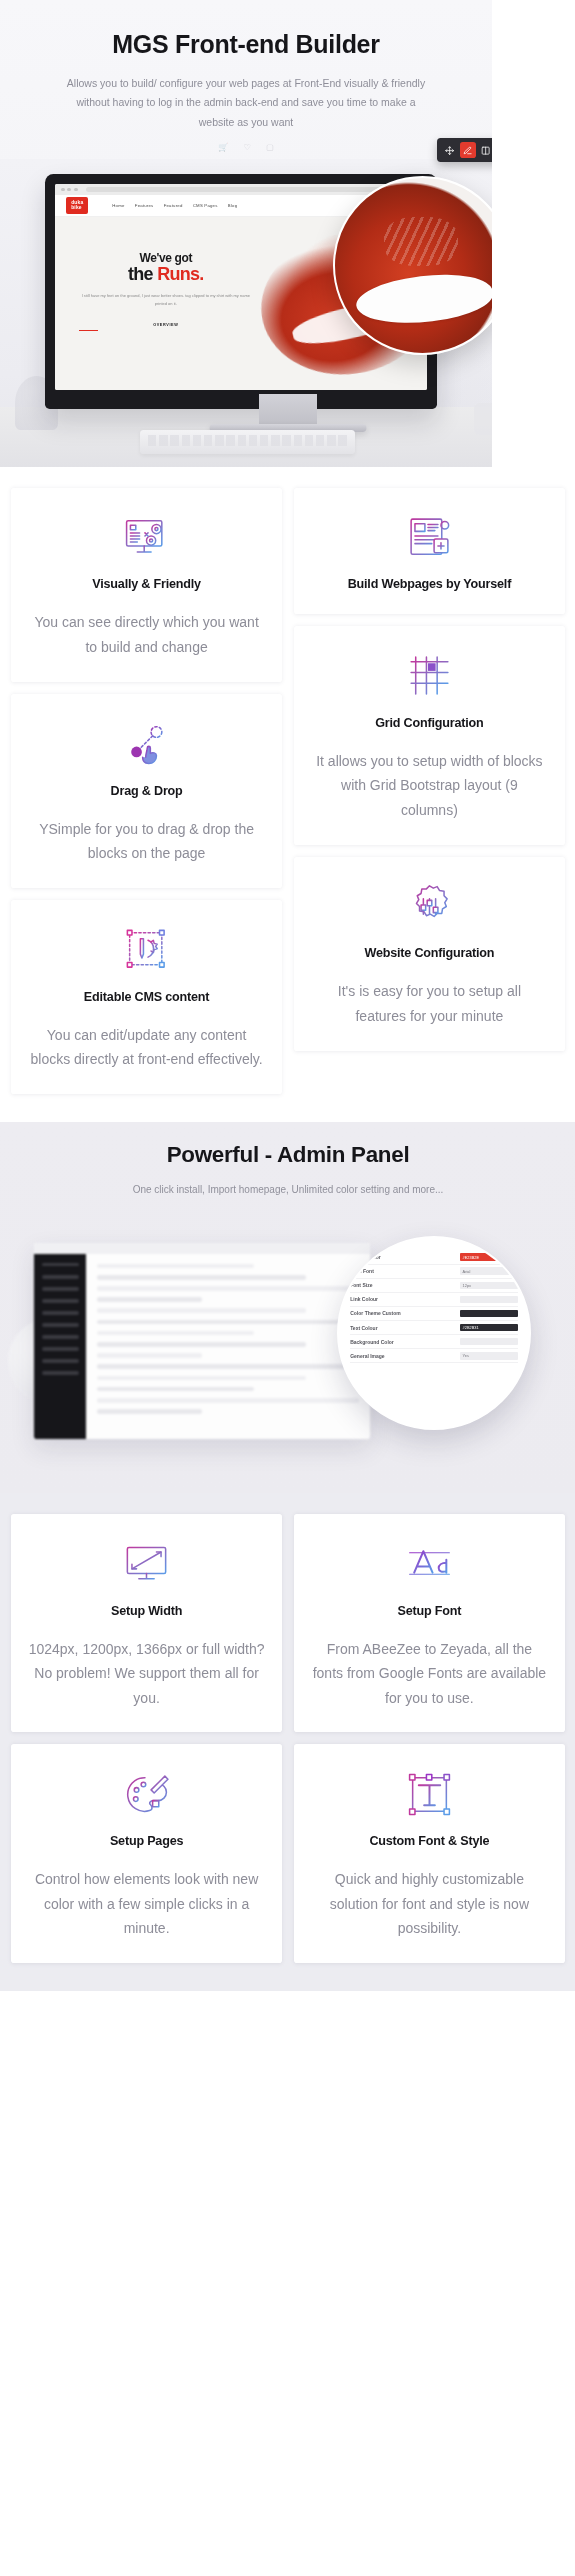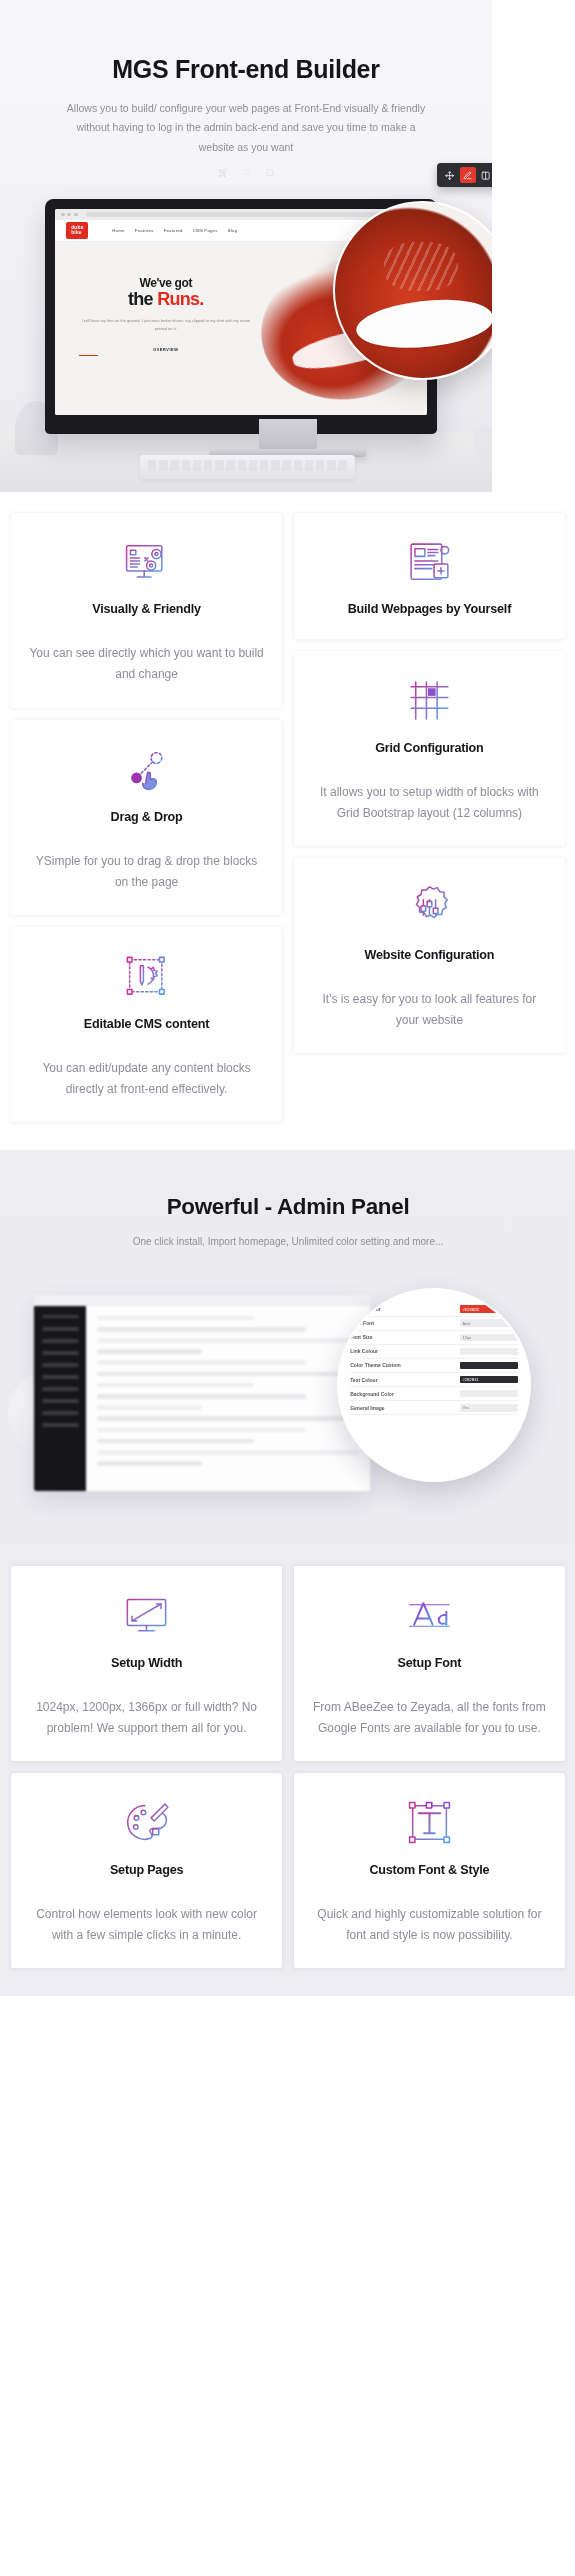--- a/index.html
+++ b/index.html
@@ -9,21 +9,21 @@
     background: #ffffff;
     width: 576px;
     overflow-x: hidden;
     -webkit-font-smoothing: antialiased;
   }
 
   
   .hero {
     position: relative;
     width: 492px;
-    padding: 54px 0 0 0;
+    padding: 29px 0 0 0;
     background: linear-gradient(180deg,#f7f7fa 0%,#f4f4f7 55%,#f1f1f5 100%);
     overflow: hidden;
   }
   .hero-title {
     font-size: 25px;
     font-weight: 700;
     color: #16161a;
     text-align: center;
     letter-spacing: -0.3px;
     line-height: 1.2;
@@ -218,28 +218,28 @@
     padding: 20.6px 17px 22.4px;
     text-align:center;
   }
   .card .icon{ height:58px; display:flex;align-items:center;justify-content:center;}
   .card .icon svg{ width:49px;height:49px;}
   .card h3{
     margin-top: 11.2px;
     font-size: 12.6px; font-weight: 700; color:#16161a; letter-spacing:-0.2px;
   }
   .card p{
-    margin-top: 27px;
-    font-size: 12px; line-height:1.75; color:#8d8d98;
+    margin-top: 19px;
+    font-size: 14px; line-height:1.75; color:#8d8d98;
   }
 
   
   .admin{
     background: linear-gradient(180deg,#edecf1 0%,#ecebf0 100%);
-    padding: 44px 0 0;
+    padding: 20px 0 0;
     position:relative;
   }
   .admin h2{
     text-align:center; font-size:22.4px; font-weight:700; color:#16161a; letter-spacing:-0.3px;
   }
   .admin .sub{
     margin: 13px auto 15px; width: 392px; text-align:center;
     font-size:10px; color:#90909b; line-height:1.7;
   }
   .admin-stage{
@@ -505,41 +505,41 @@
                   <stop offset="0" stop-color="#c0389e"></stop>
                   <stop offset="1" stop-color="#5b9ce8"></stop>
                 </linearGradient>
               </defs>
             <path d="M14 8v48M28 8v48M42 8v48" stroke="url(#g5)"></path>
             <path d="M8 14h48M8 28h48M8 42h48" stroke="url(#g5)"></path>
             <rect x="30" y="16" width="10" height="10" fill="#8b52c9"></rect>
           </svg>
         </div>
         <h3>Grid Configuration</h3>
-        <p>It allows you to setup width of blocks with Grid Bootstrap layout (12 columns)</p>
+        <p>It allows you to setup width of blocks with Grid Bootstrap layout (9 columns)</p>
       </div>
 
       <div class="card">
         <div class="icon">
           <svg viewBox="0 0 64 64" fill="none" stroke-width="2" stroke-linecap="round" stroke-linejoin="round">
             <defs>
                 <linearGradient id="g6" x1="0" y1="0" x2="1" y2="1">
                   <stop offset="0" stop-color="#c0389e"></stop>
                   <stop offset="1" stop-color="#5b9ce8"></stop>
                 </linearGradient>
               </defs>
             <path d="M32 5l5 3 5-2 3 5 6 1 0 6 4 4-3 5 2 5-5 3-1 6-6 0-4 4-5-3-5 2-3-5-6-1 0-6-4-4 3-5-2-5 5-3 1-6 6 0z" stroke="url(#g6)"></path>
             <path d="M24 22v20M32 22v20M40 22v20" stroke="url(#g6)"></path>
             <rect x="21" y="30" width="6" height="7" stroke="url(#g6)" fill="#fff"></rect>
             <rect x="29" y="24" width="6" height="7" stroke="url(#g6)" fill="#fff"></rect>
             <rect x="37" y="33" width="6" height="7" stroke="url(#g6)" fill="#fff"></rect>
           </svg>
         </div>
         <h3>Website Configuration</h3>
-        <p>It's is easy for you to look all features for your website</p>
+        <p>It's is easy for you to setup all features for your minute</p>
       </div>
 
     </div>
   </div>
 </section>
 
 <section class="admin">
   <h2>Powerful - Admin Panel</h2>
   <p class="sub">One click install, Import homepage, Unlimited color setting and more...</p>
 

